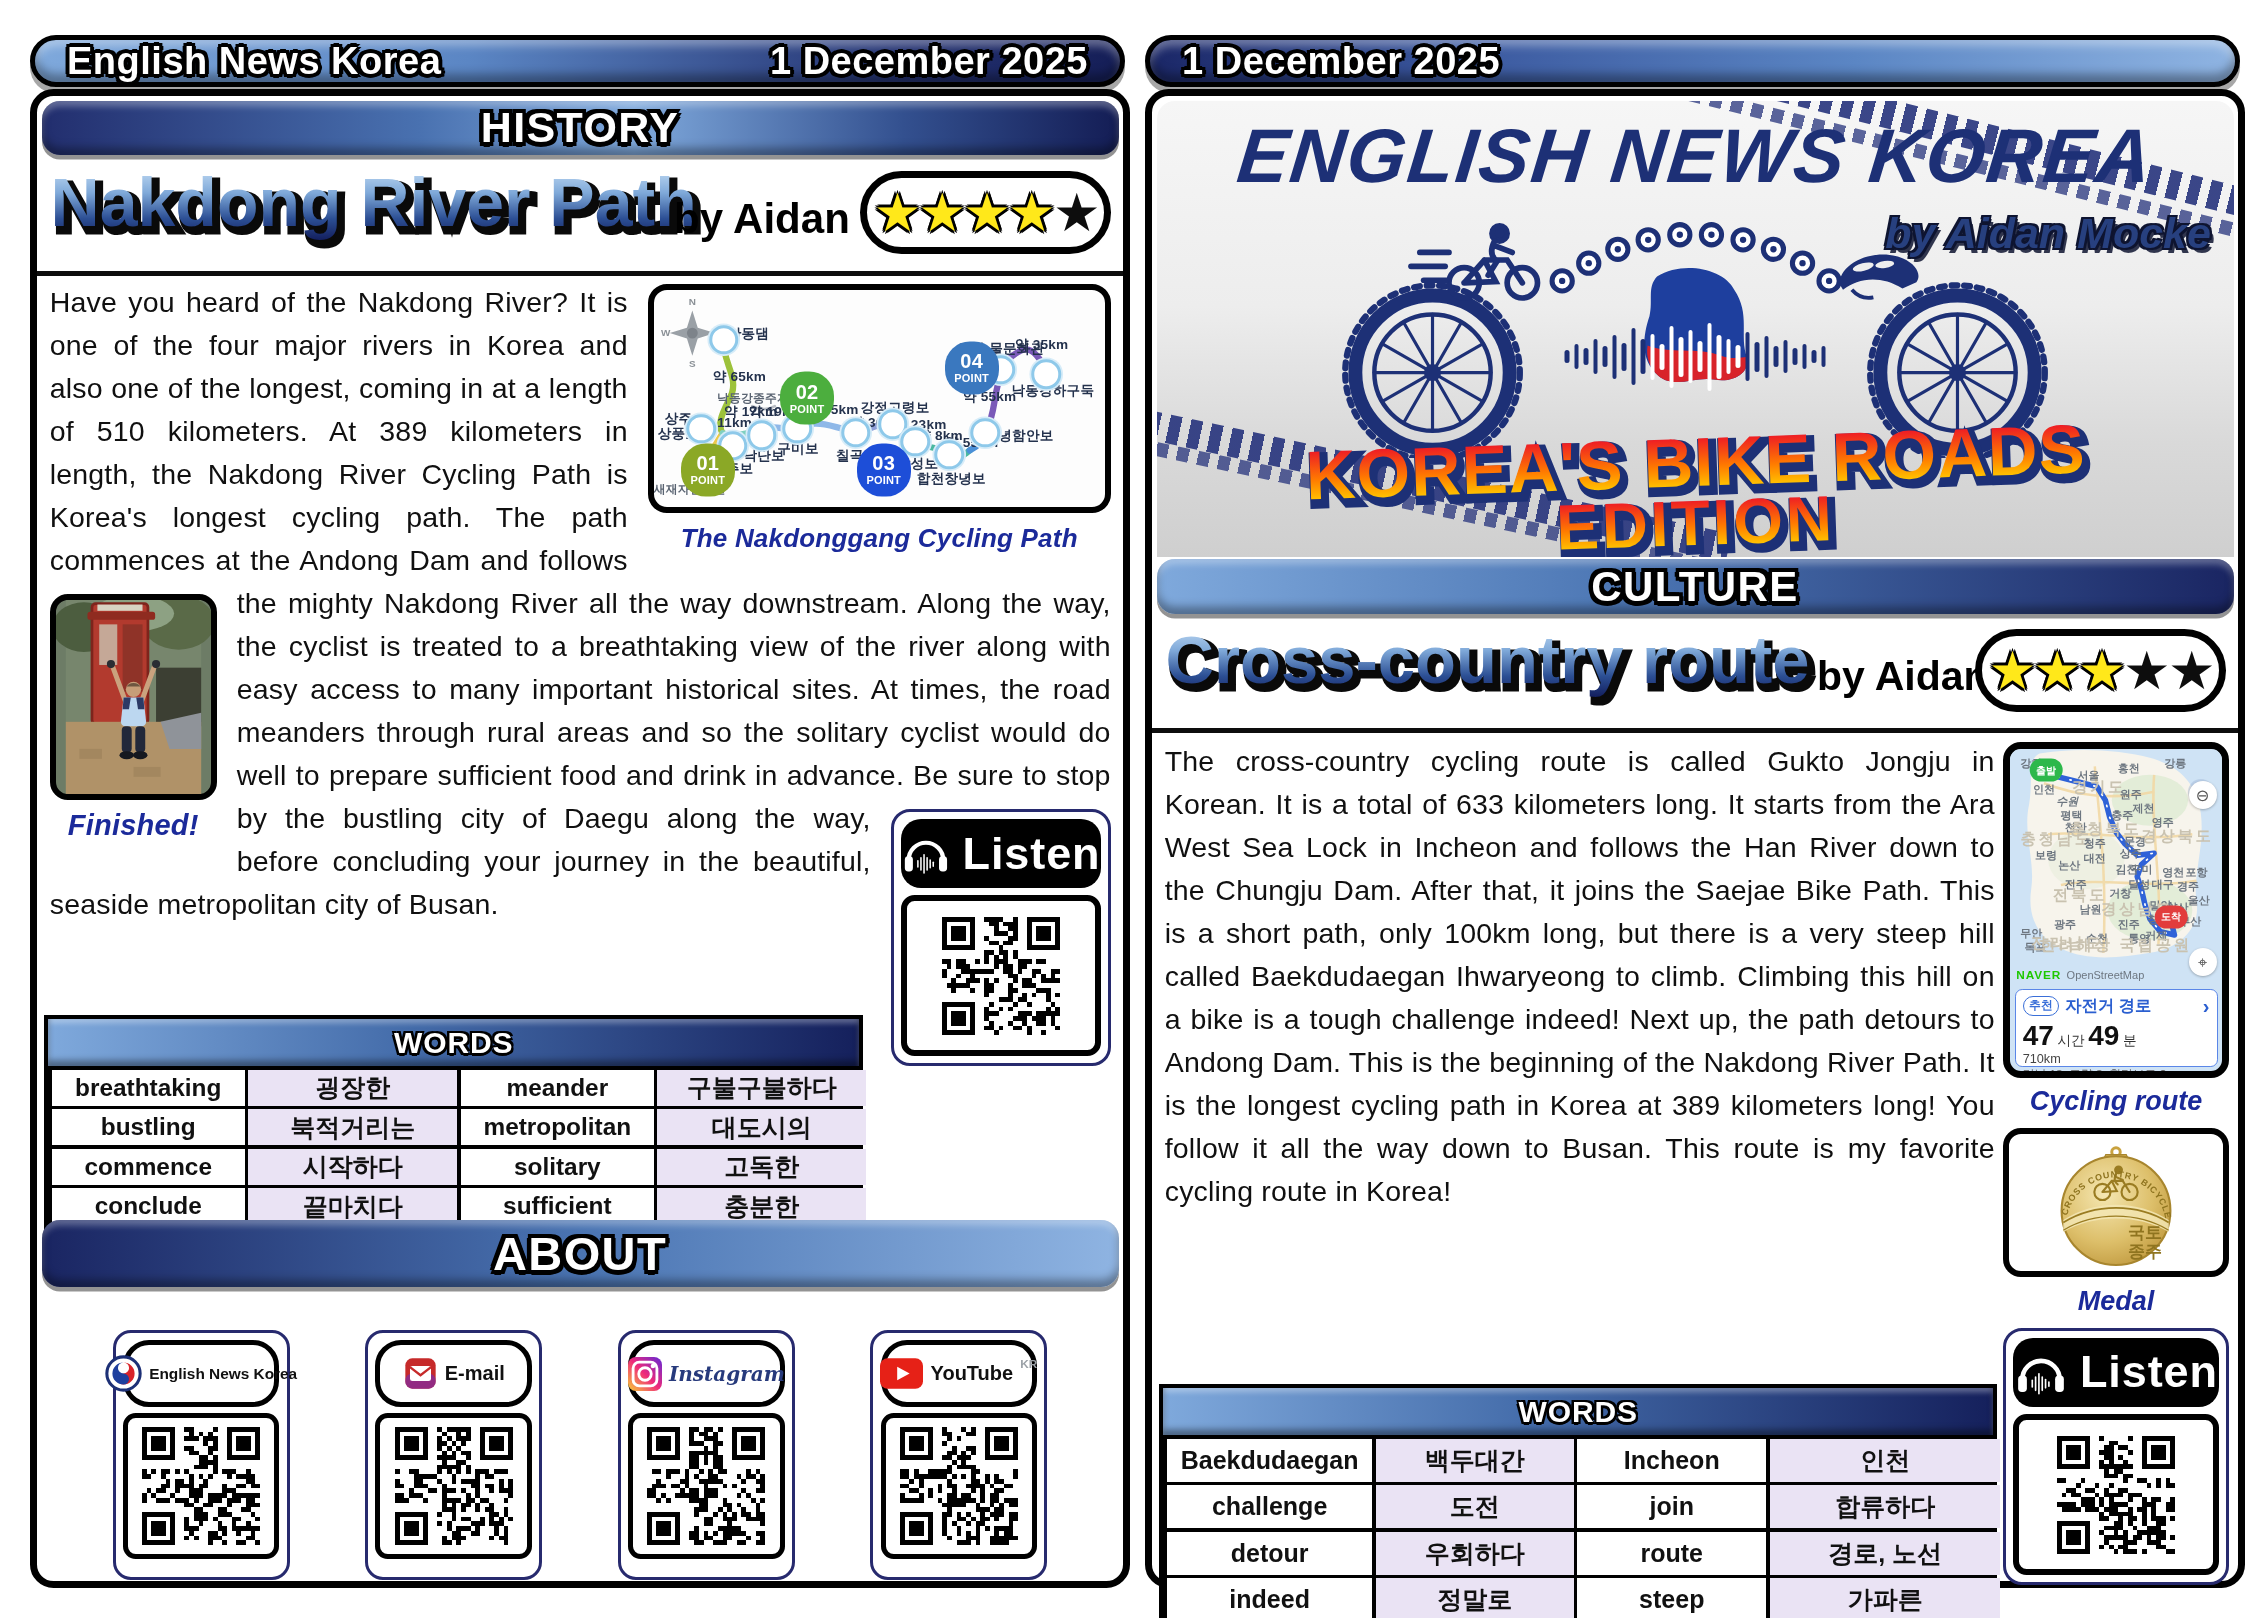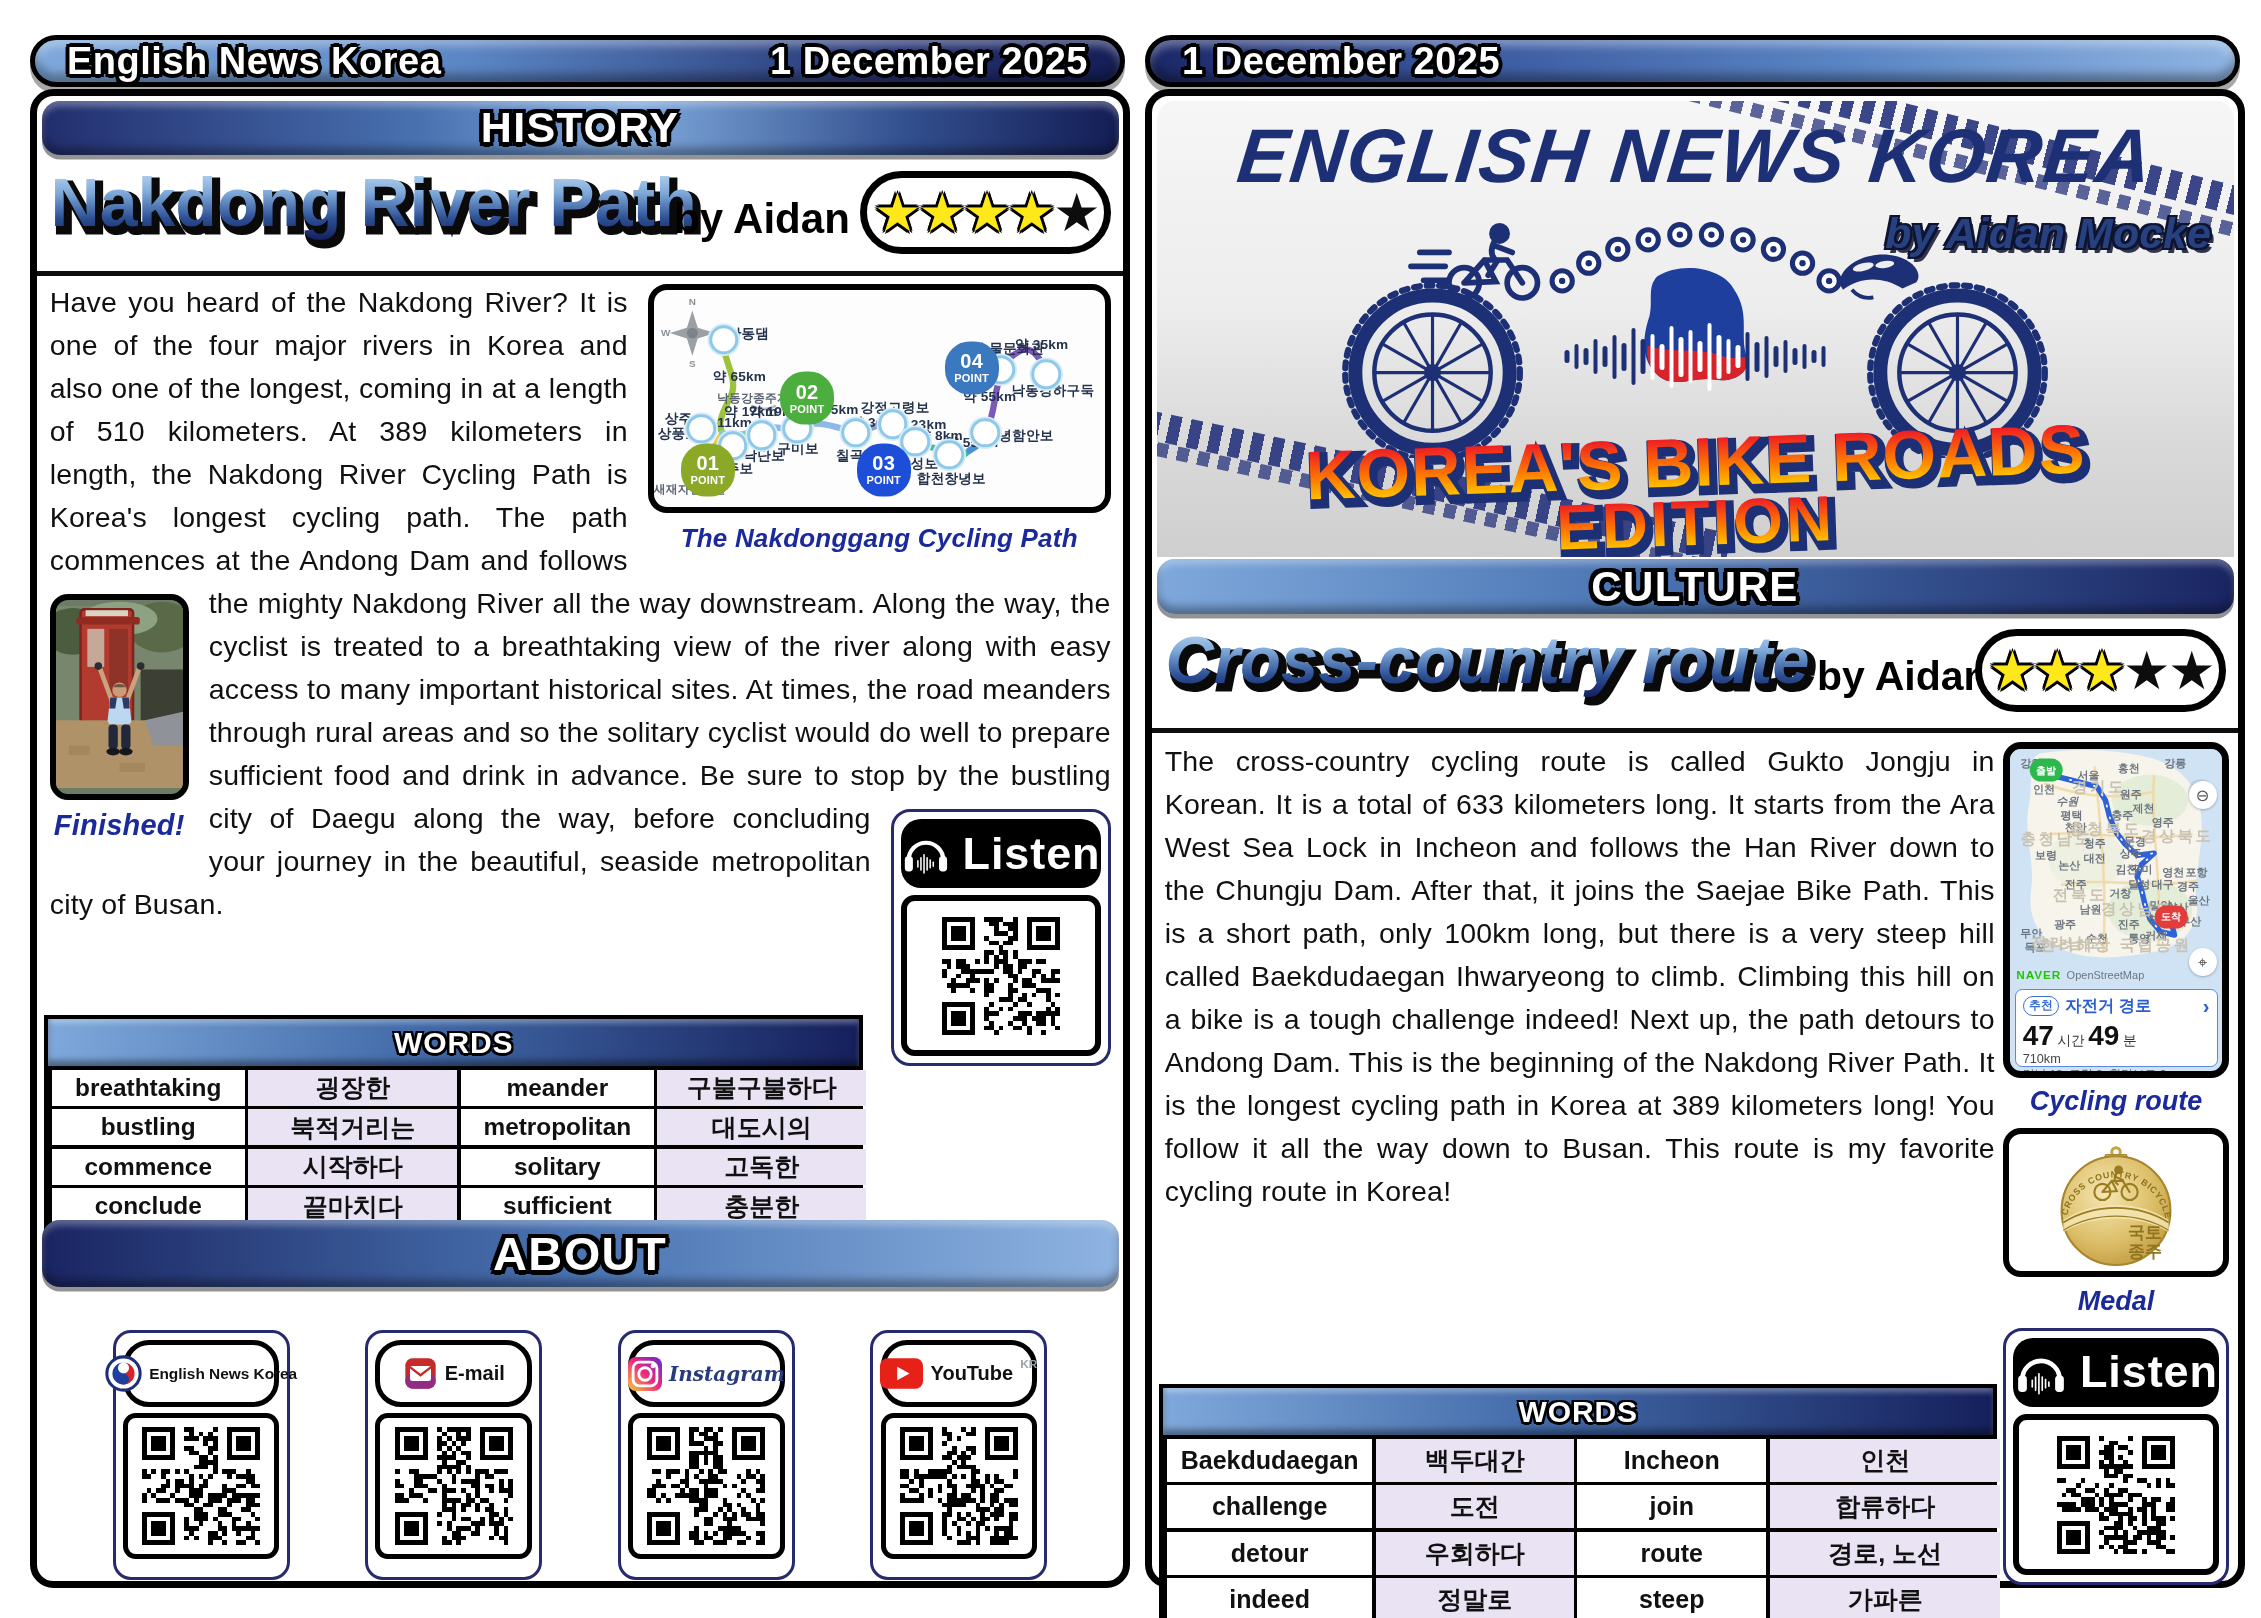--- a/index.html
+++ b/index.html
@@ -42,21 +42,21 @@
   .st.k{color:#0d0d0d;}
 
   .rule{position:absolute;left:0;width:100%;height:4.5px;background:#0d0d0d;}
 
   
   .article{position:absolute;font-size:28.5px;line-height:43px;text-align:justify;color:#101010;letter-spacing:0.2px;}
   figure{margin:0;}
   .figmap{float:right;width:463px;margin:2.7px 0 8.1px 20px;}
   .mapbox{position:relative;height:217px;border:6.3px solid #000;border-radius:19px;background:#fdfdfd;overflow:hidden;}
   .figcap{display:block;text-align:center;font-weight:bold;font-style:italic;color:#1b2a9a;font-size:26px;margin-top:4.5px;}
-  .figphoto{float:left;width:139px;margin:11.8px 20px 2.7px 0;}
+  .figphoto{float:left;width:167px;margin:11.8px 20px 2.7px 0;}
   .photobox{height:194px;border:6.3px solid #000;border-radius:18px;overflow:hidden;background:#6d7c66;}
   .figphoto .figcap{font-size:29px;}
 
   
   .lbl-layer{position:absolute;inset:0;}
   .sp{position:absolute;transform:translate(-50%,-50%);white-space:nowrap;}
   .mlbl{font-size:13.6px;font-weight:bold;color:#24324d;}
   .mlbl.small{font-size:11.8px;color:#5a6472;font-weight:bold;}
   .stamp{width:23.5px;height:23.5px;border:3.2px solid #8ec9ea;background:#fff;border-radius:50%;box-shadow:0 0 0 1.8px #d7ecf8;}
   .pointb{position:absolute;transform:translate(-50%,-50%);border-radius:46%;width:54px;height:53px;
@@ -1511,21 +1511,21 @@
       <div class="ed ed2" style="position:absolute;left:0;width:100%;top:385px;">
         <span class="bk">EDITION</span>
         <span class="ft">EDITION</span>
       </div>
     </div>
 
     <div class="banner g2" style="top:463px;height:55px;">
       <b style="font-size:42px;">CULTURE</b>
     </div>
 
-    <div class="t3d" style="position:absolute;left:13.6px;top:525px;font-size:67px;font-style:italic;">
+    <div class="t3d" style="position:absolute;left:13.6px;top:525px;font-size:67px;">
       <span class="bk">Cross-country route</span>
       <span class="ft">Cross-country route</span>
     </div>
     <div class="byline" style="position:absolute;left:665px;top:557px;font-size:41px;">by Aidan</div>
     <div class="starbox" style="right:11.8px;top:533px;">
       <span class="st y">★★★</span>
         <span class="st k">★★</span>
     </div>
     <div class="rule" style="top:632px;"></div>
 

